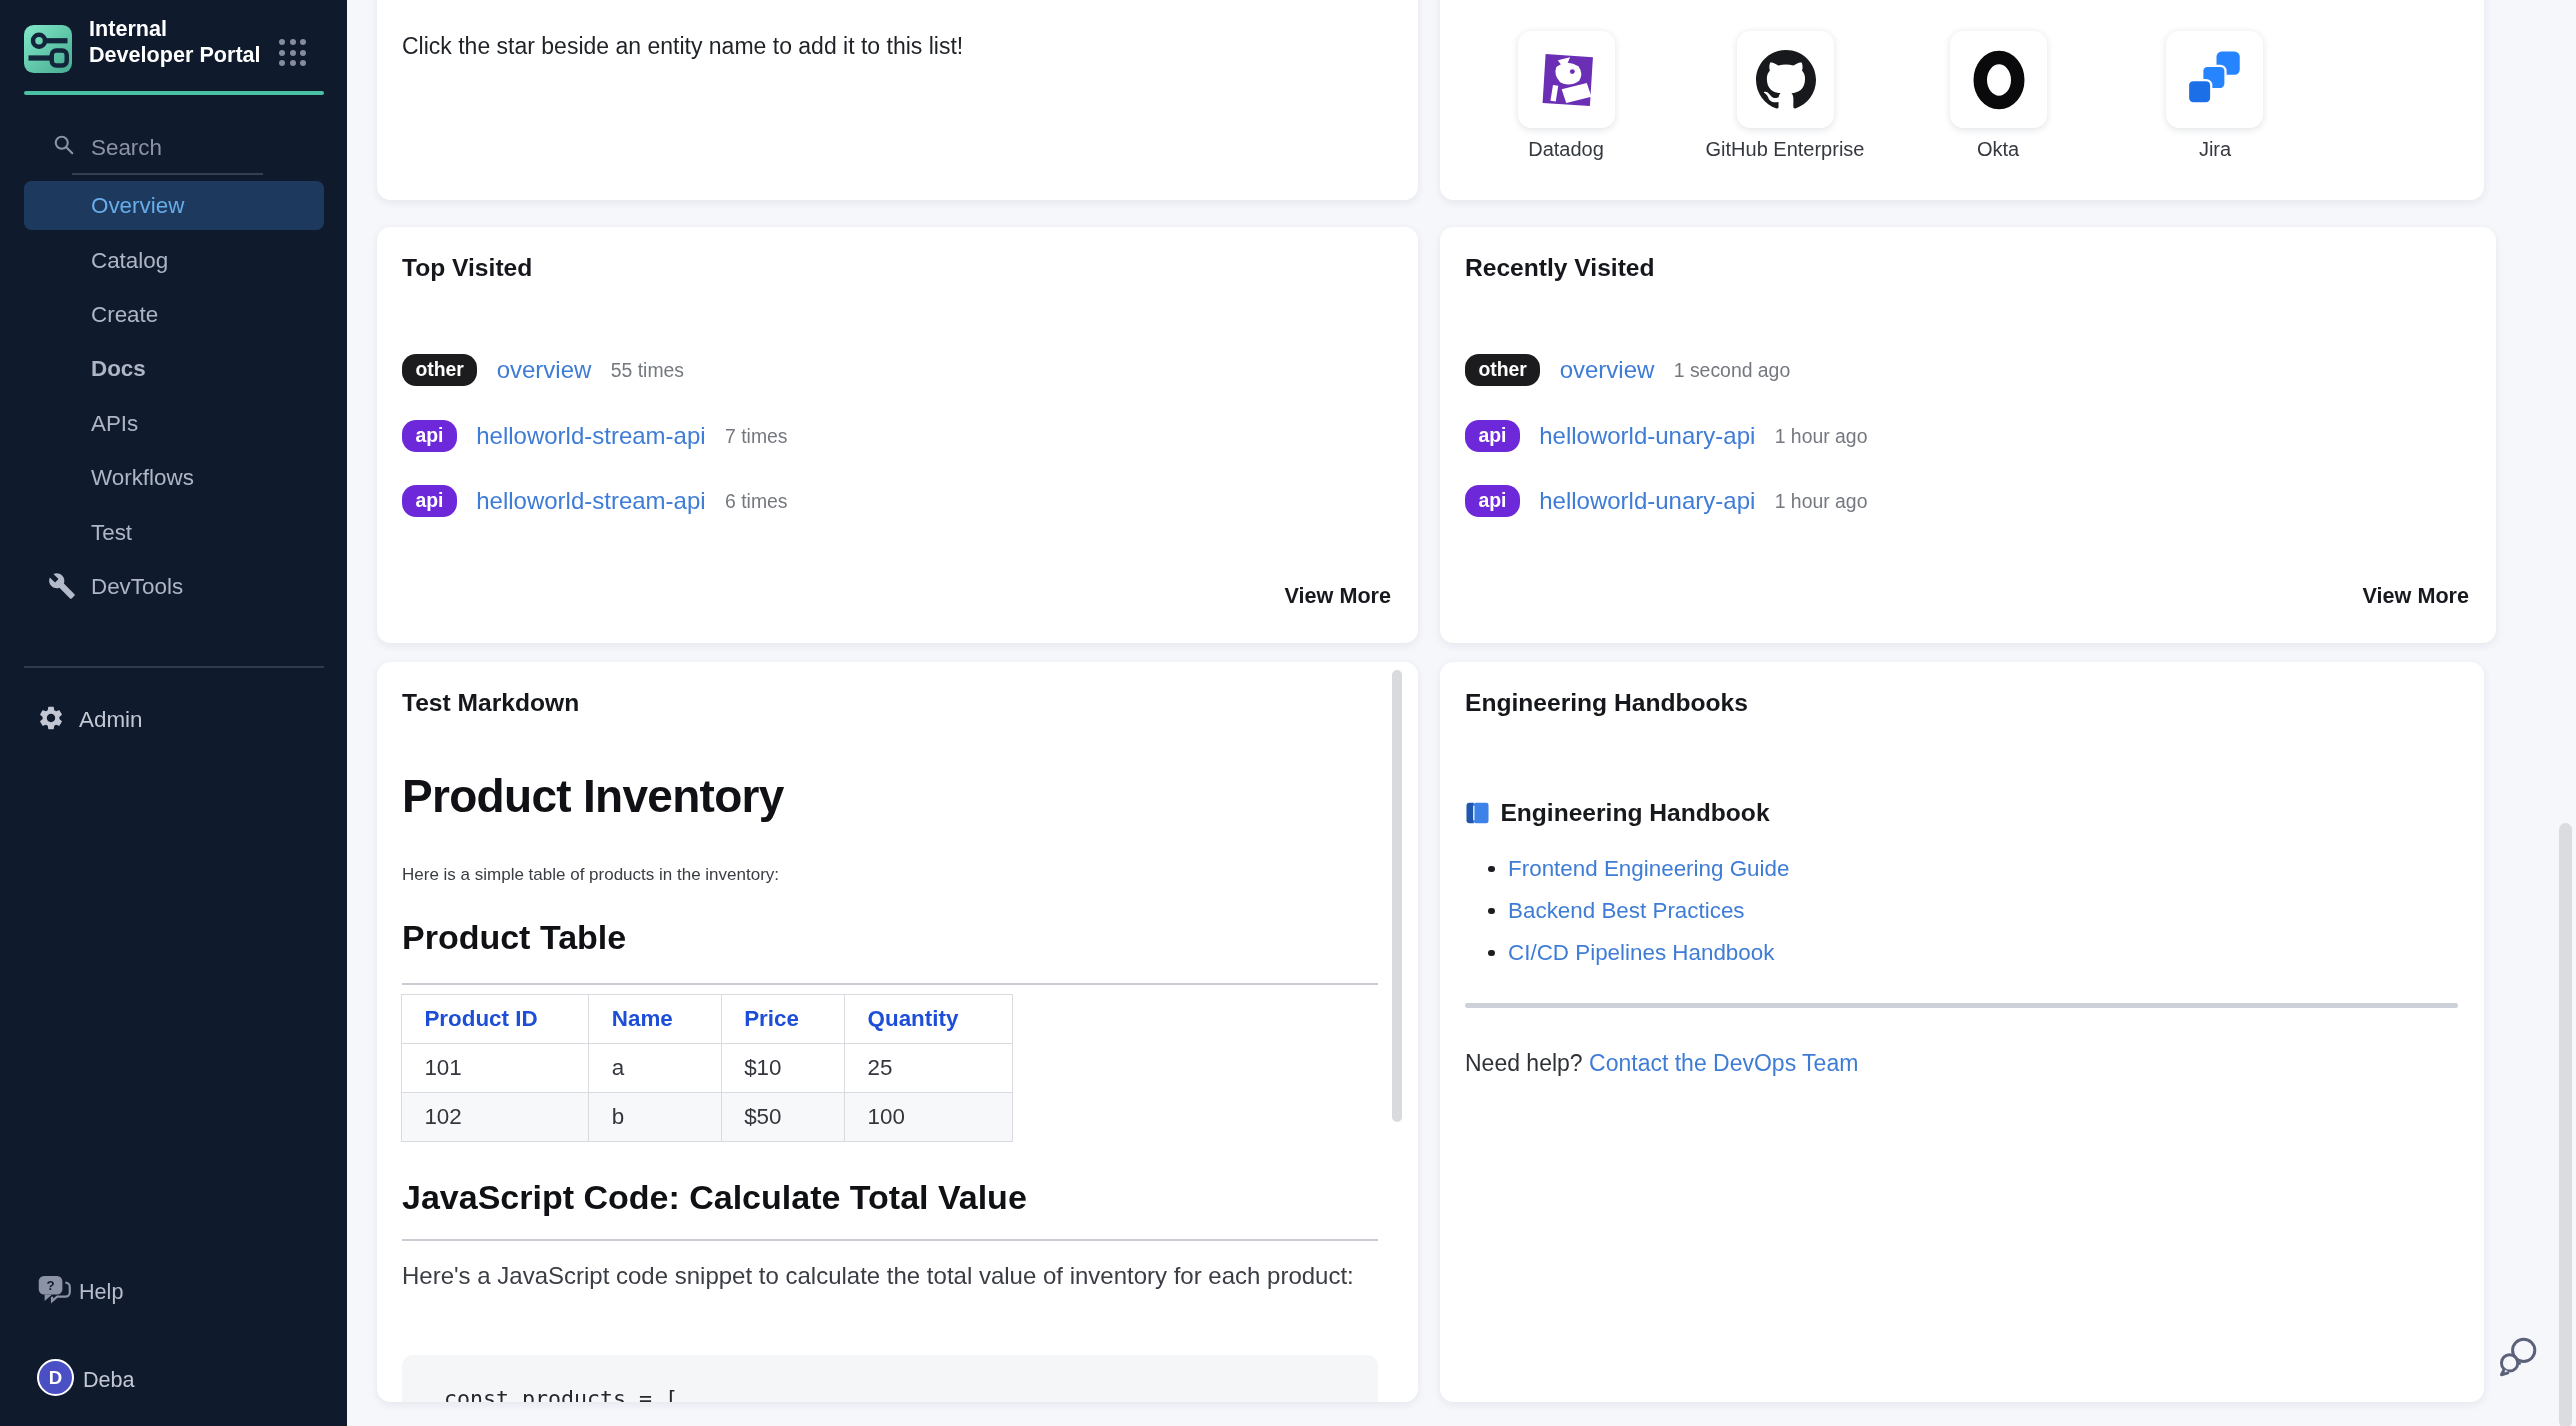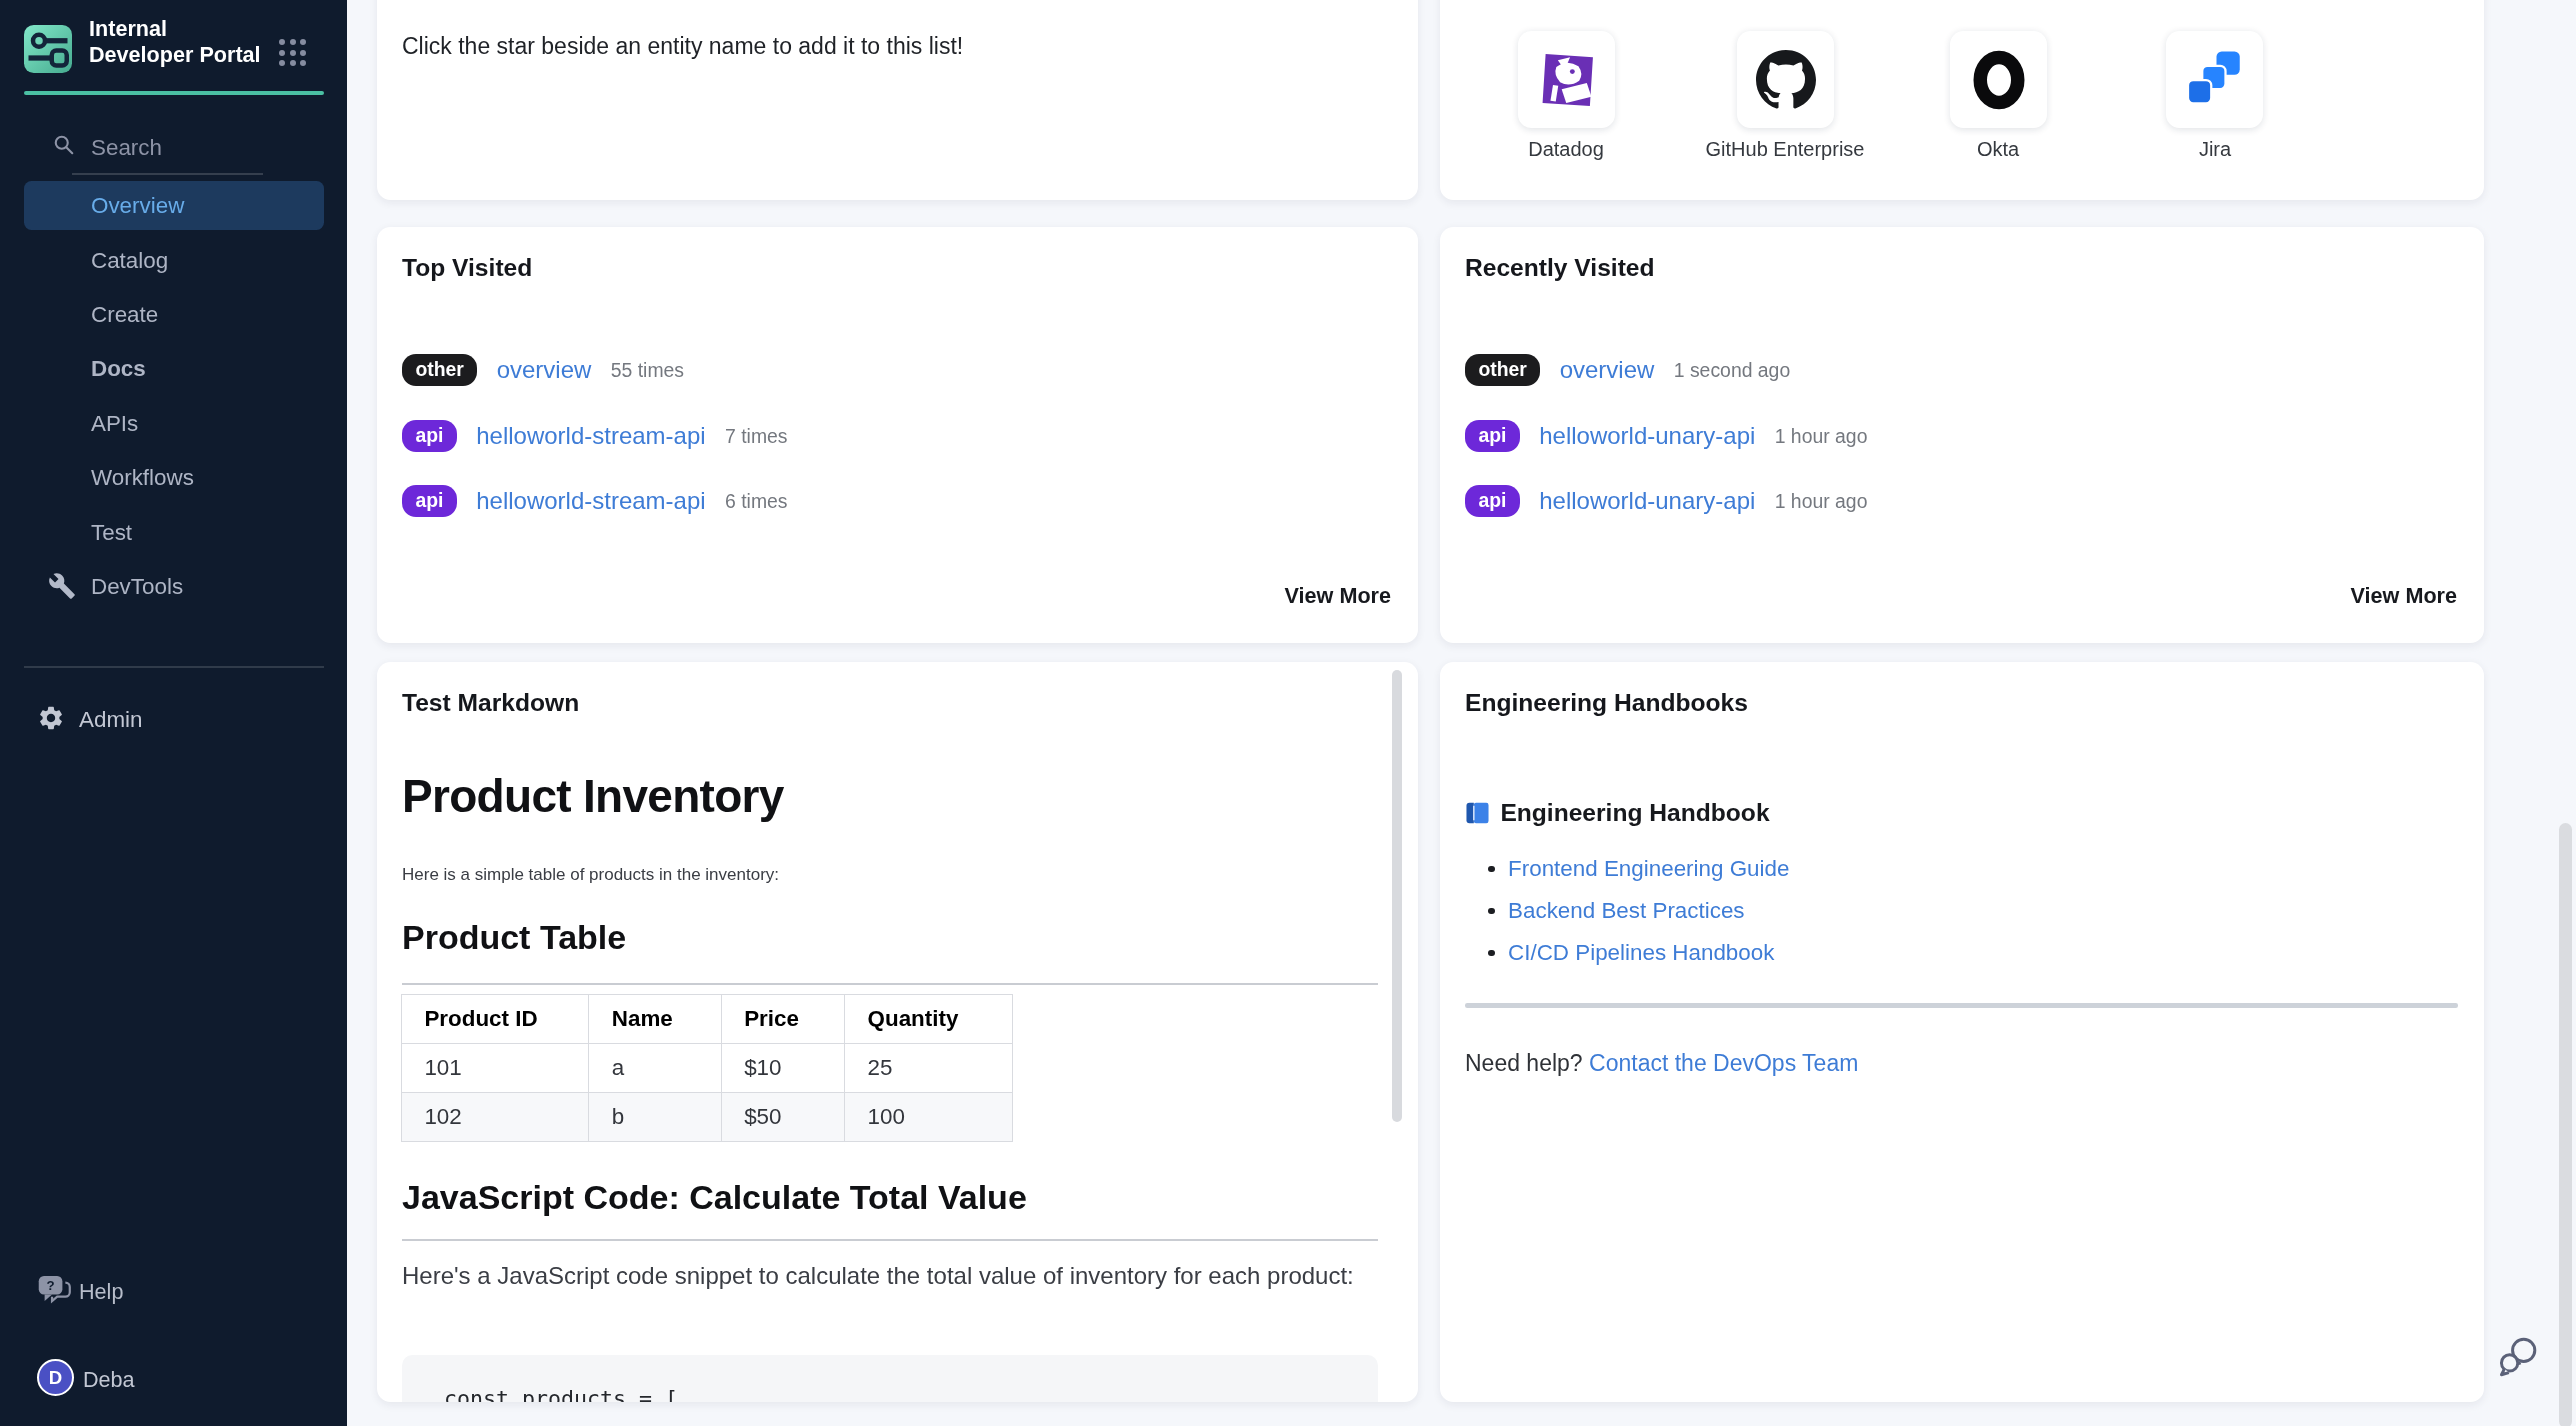--- a/index.html
+++ b/index.html
@@ -25,21 +25,21 @@
   .help-label{position:absolute;left:42px;top:6px;font-size:21.6px;color:#b7bdca;}
   .user-row{position:absolute;left:37px;top:1359px;width:268px;height:39px;cursor:pointer;}
   .avatar{position:absolute;left:0;top:0;width:33px;height:33px;border-radius:50%;background:#4a50c4;border:2.2px solid #ffffff;color:#fff;font-size:18.6px;font-weight:700;text-align:center;line-height:33px;}
   .user-name{position:absolute;left:46px;top:7.5px;font-size:21.6px;color:#c2c7d3;}
 
   
   .card{position:absolute;background:#ffffff;border-radius:13.4px;box-shadow:0 2.2px 9px rgba(25,35,60,0.07);}
   .card-starred{left:377px;top:-42px;width:1041px;height:242px;}
   .card-toolkit{left:1440px;top:-42px;width:1044px;height:242px;}
   .card-top{left:377px;top:227px;width:1041px;height:416px;}
-  .card-recent{left:1440px;top:227px;width:1044px;height:416px;}
+  .card-recent{left:1440px;top:227px;width:1044px;height:416px;padding-left:12px;}
   .card-md{left:377px;top:662px;width:1041px;height:740px;overflow:hidden;}
   .card-hb{left:1440px;top:662px;width:1044px;height:740px;}
 
   .starred-msg{position:absolute;left:25px;top:75px;font-size:23px;color:#1f2227;}
 
   .tile{position:absolute;top:73px;width:97px;height:97px;background:#fff;border-radius:13.4px;box-shadow:0 1.5px 7.5px rgba(20,30,60,0.12);cursor:pointer;}
   .tile svg{position:absolute;left:50%;top:50%;transform:translate(-50%,-50%);}
   .tile-label{position:absolute;top:180px;width:224px;text-align:center;font-size:20px;color:#35393f;}
 
   .card-title{position:absolute;left:25px;top:27px;font-size:24.6px;font-weight:600;color:#15171c;}
@@ -51,21 +51,21 @@
   .visit-meta{font-size:19.4px;color:#74787f;}
   .view-more{position:absolute;right:27px;top:356px;font-size:21.6px;font-weight:600;color:#17191e;cursor:pointer;}
 
   
   .md-h1{position:absolute;left:25px;top:107px;font-size:46px;font-weight:700;color:#101114;letter-spacing:-0.7px;}
   .md-p1{position:absolute;left:25px;top:203px;font-size:17px;color:#3a3d44;}
   .md-h2a{position:absolute;left:25px;top:256px;font-size:34px;font-weight:700;color:#101114;}
   .md-hr1{position:absolute;left:25px;top:321px;width:976px;height:1.5px;background:#c9ccd2;}
   .md-table{position:absolute;left:24px;top:332px;border-collapse:collapse;table-layout:fixed;}
   .md-table th,.md-table td{border:0.7px solid #d9dbe0;height:48px;padding:0 0 0 22.4px;text-align:left;font-size:22.4px;}
-  .md-table th{font-weight:600;color:#000000;}
+  .md-table th{font-weight:600;color:#1d4ed8;}
   .md-table td{color:#33363c;}
   .md-table tr.striped td{background:#f7f8fa;}
   .md-h2b{position:absolute;left:25px;top:516px;font-size:34px;font-weight:700;color:#101114;}
   .md-hr2{position:absolute;left:25px;top:577px;width:976px;height:1.5px;background:#c9ccd2;}
   .md-p2{position:absolute;left:25px;top:596px;width:962px;font-size:24px;line-height:36px;color:#3a3d44;}
   .md-code{position:absolute;left:25px;top:693px;width:976px;height:224px;background:#f5f6f8;border-radius:10.4px;box-sizing:border-box;padding:31px 0 0 42px;}
   .md-code code{font-family:"DejaVu Sans Mono",monospace;font-size:21.6px;color:#24272c;}
   .inner-scrollbar{position:absolute;left:1015px;top:7.5px;width:10.4px;height:452px;border-radius:5.2px;background:#d8dade;cursor:grab;}
 
   

